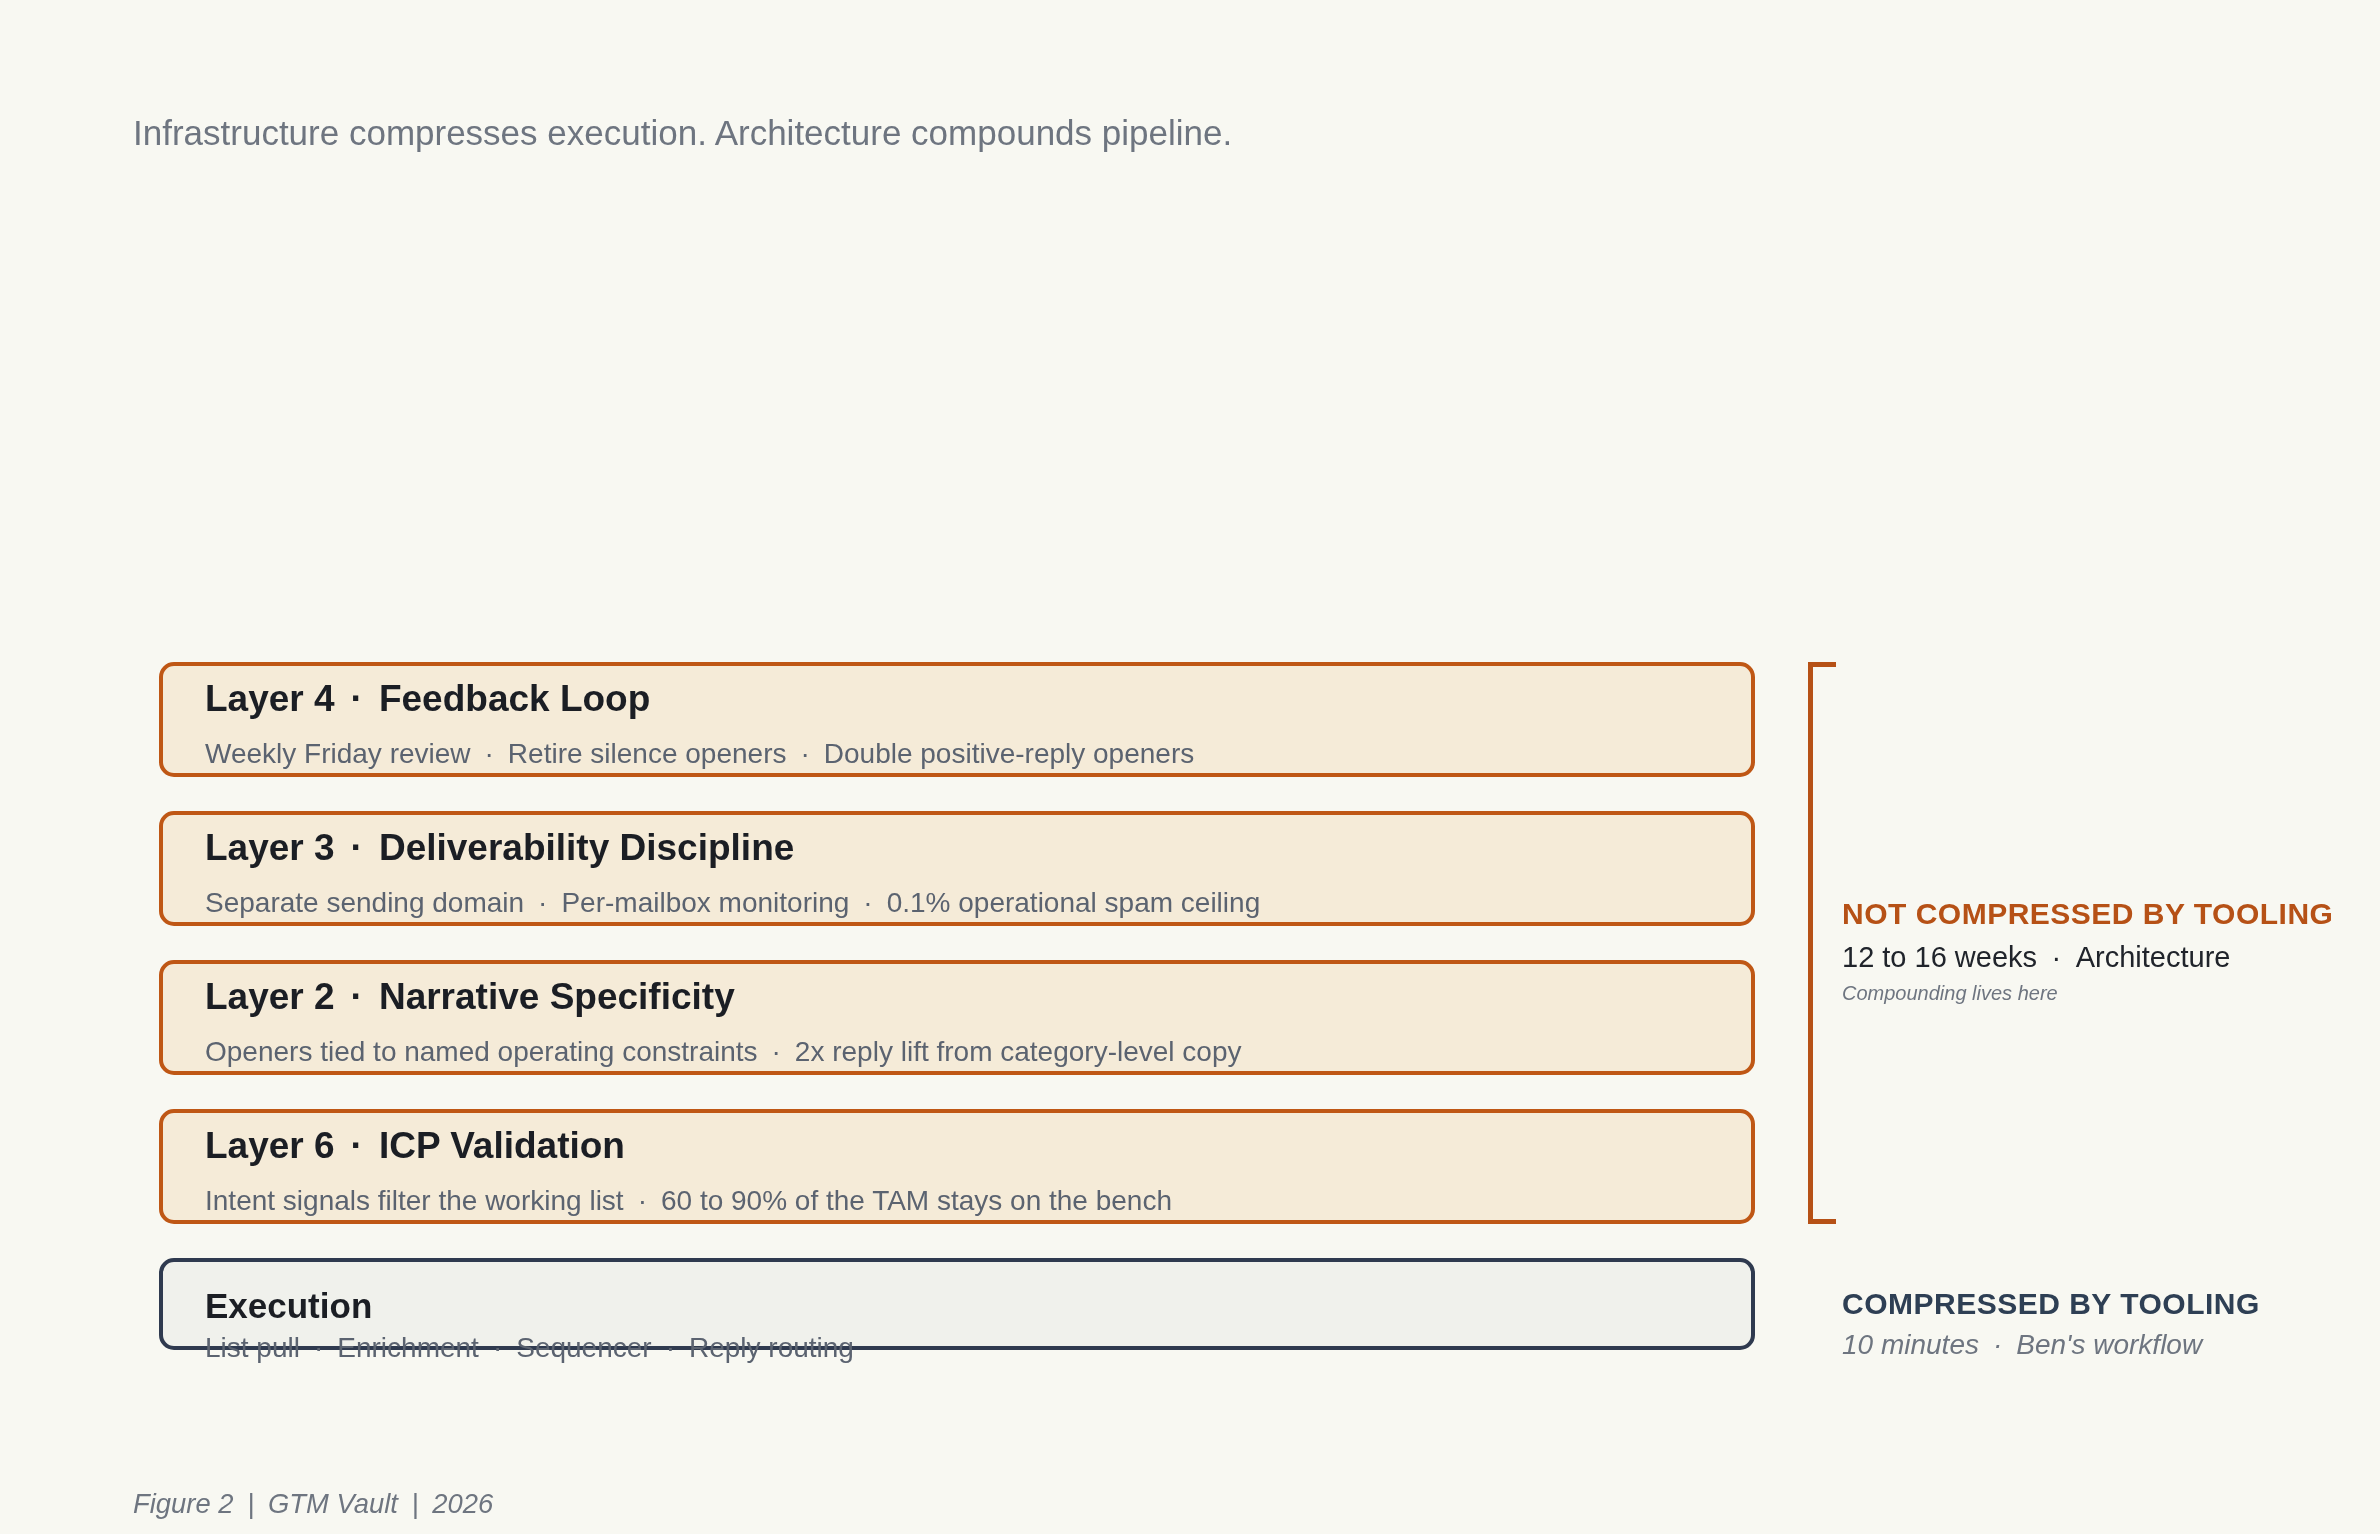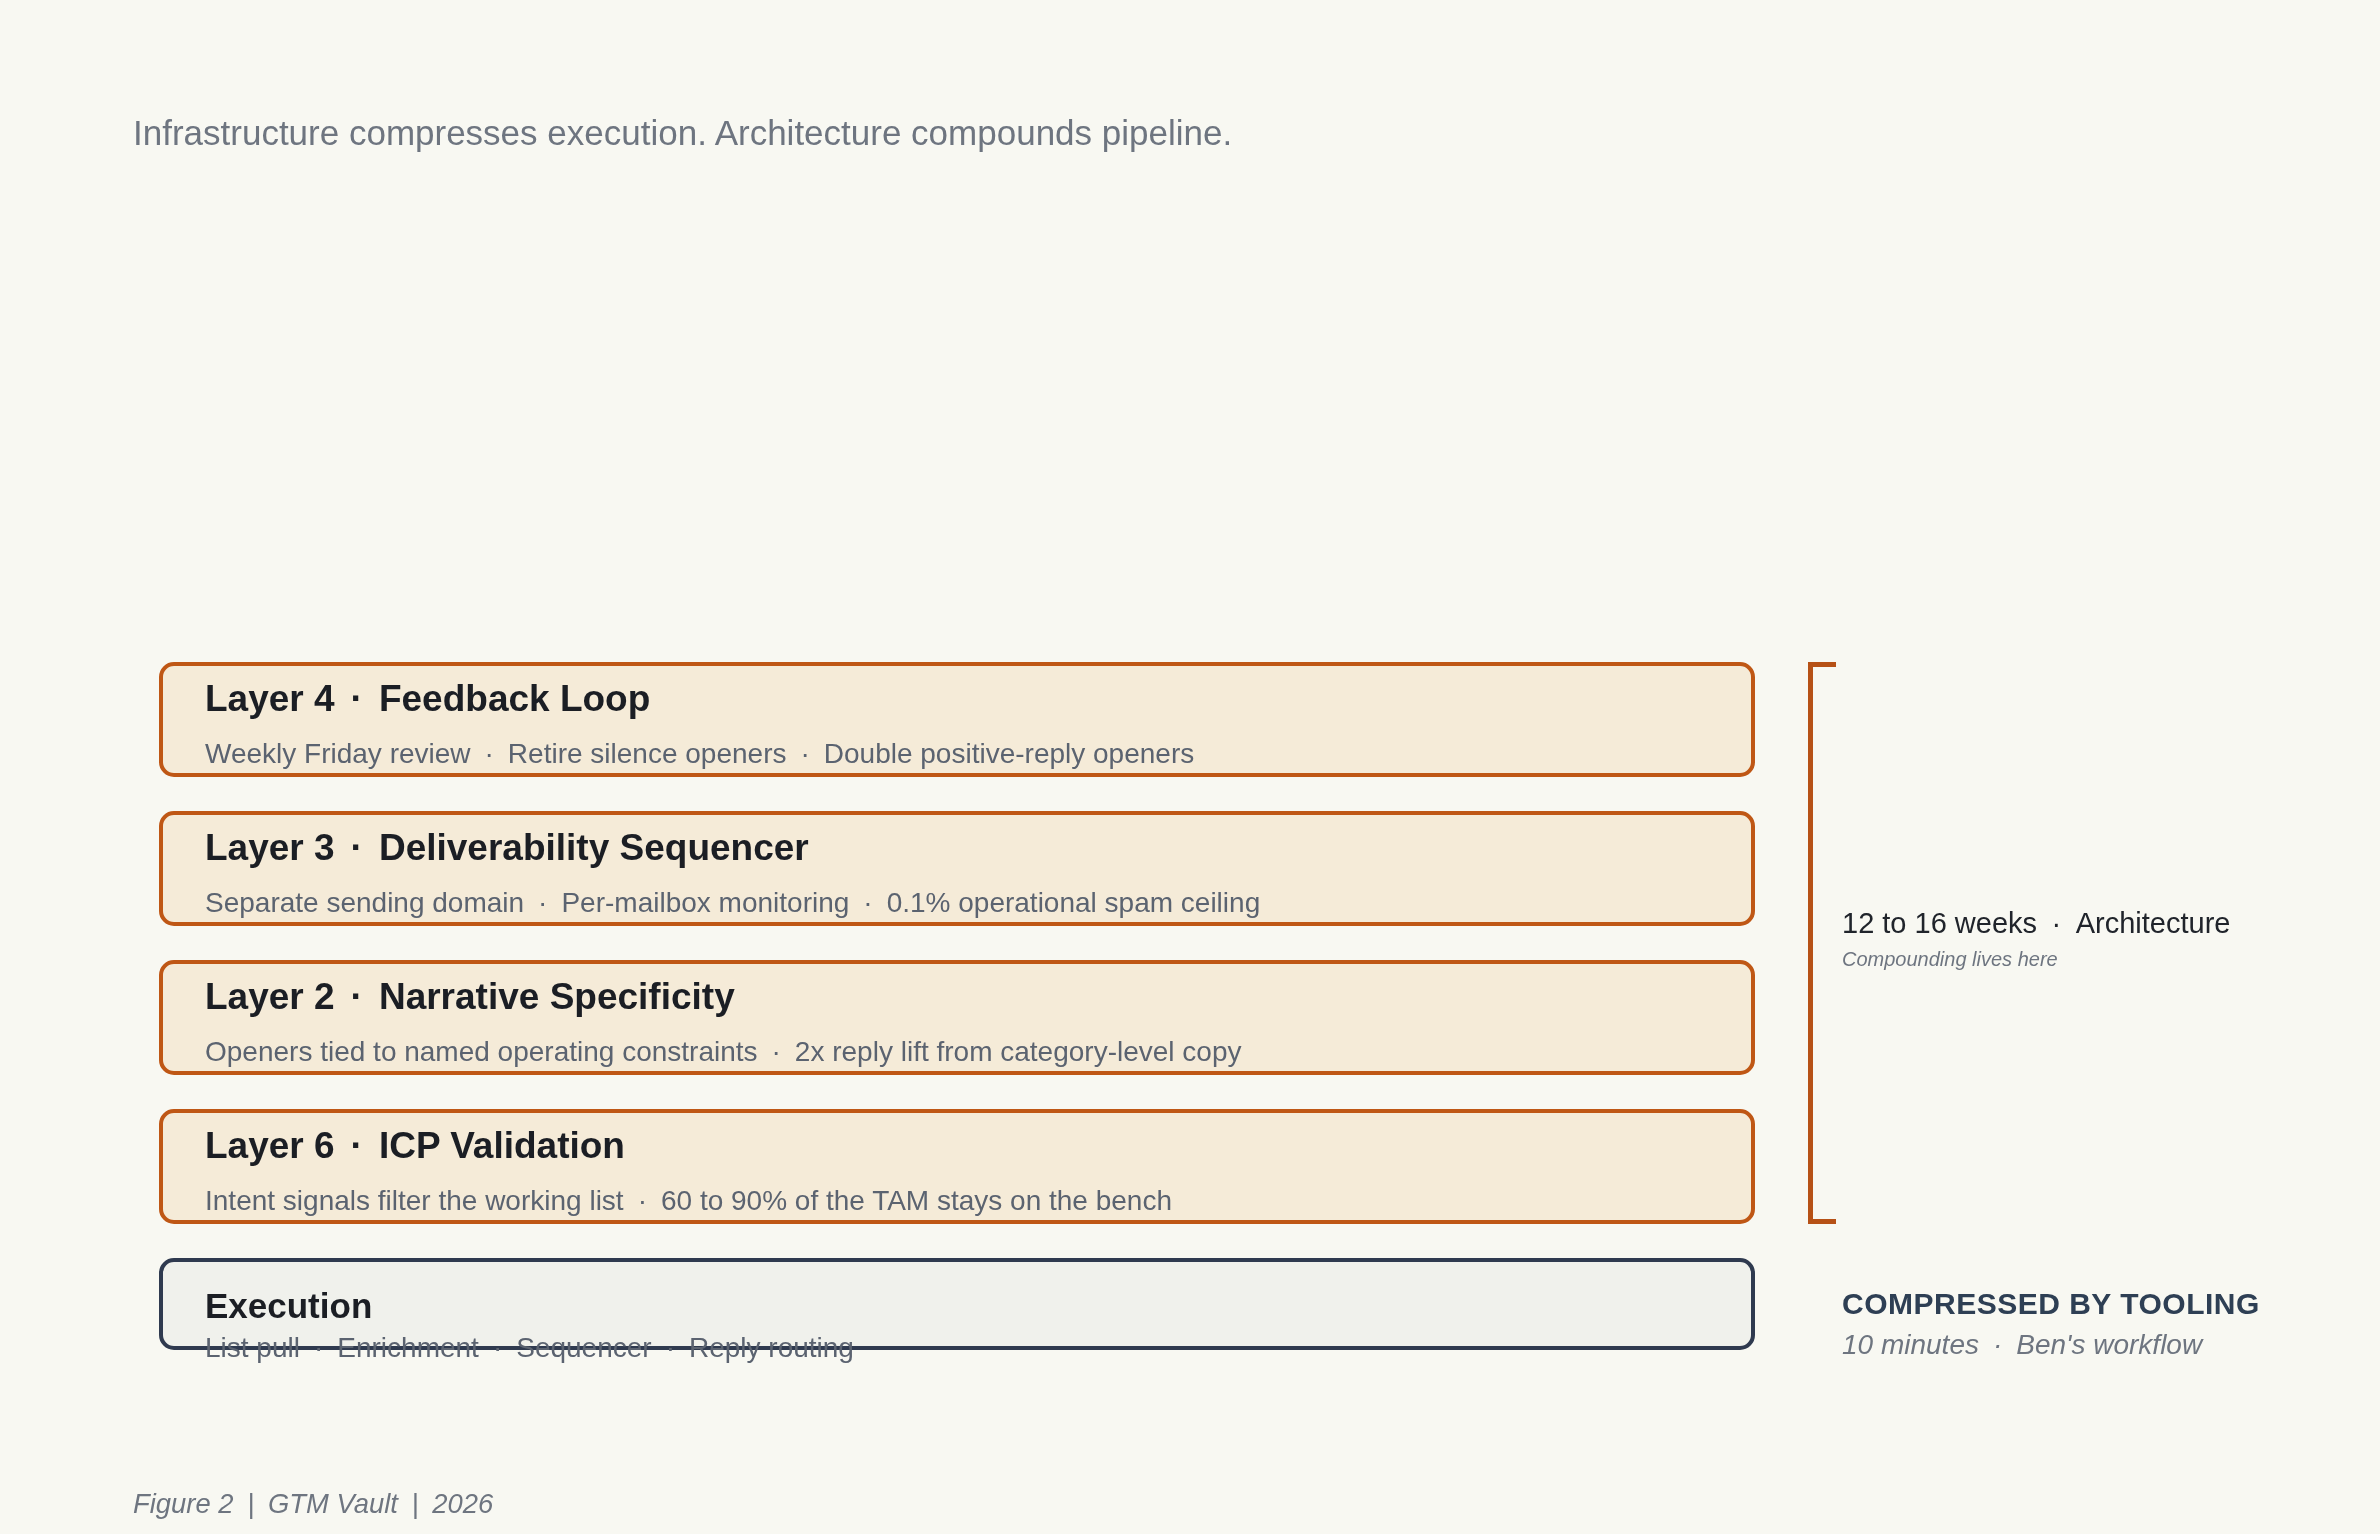--- a/index.html
+++ b/index.html
@@ -150,21 +150,21 @@
 
     <div class="box layer-box">
       <div class="box-title">
         <span>Layer 4</span><span class="box-sep">·</span><span>Feedback Loop</span>
       </div>
       <div class="box-subtitle">Weekly Friday review · Retire silence openers · Double positive-reply openers</div>
     </div>
 
     <div class="box layer-box">
       <div class="box-title">
-        <span>Layer 3</span><span class="box-sep">·</span><span>Deliverability Sequencer</span>
+        <span>Layer 3</span><span class="box-sep">·</span><span>Deliverability Discipline</span>
       </div>
       <div class="box-subtitle">Separate sending domain · Per-mailbox monitoring · 0.1% operational spam ceiling</div>
     </div>
 
     <div class="box layer-box">
       <div class="box-title">
         <span>Layer 2</span><span class="box-sep">·</span><span>Narrative Specificity</span>
       </div>
       <div class="box-subtitle">Openers tied to named operating constraints · 2x reply lift from category-level copy</div>
     </div>
@@ -179,20 +179,21 @@
     <div class="box exec-box">
       <div class="box-title">Execution</div>
       <div class="box-subtitle">List pull · Enrichment · Sequencer · Reply routing</div>
     </div>
 
   </div>
 
   <div class="bracket"></div>
 
   <div class="note-upper">
+    <div class="note-heading orange">NOT COMPRESSED BY TOOLING</div>
     <div class="note-detail">12 to 16 weeks · Architecture</div>
     <div class="note-italic">Compounding lives here</div>
   </div>
 
   <div class="note-lower">
     <div class="note-heading navy">COMPRESSED BY TOOLING</div>
     <div class="note-italic">10 minutes · Ben's workflow</div>
   </div>
 
   <div class="figure-caption">Figure 2 | GTM Vault | 2026</div>

